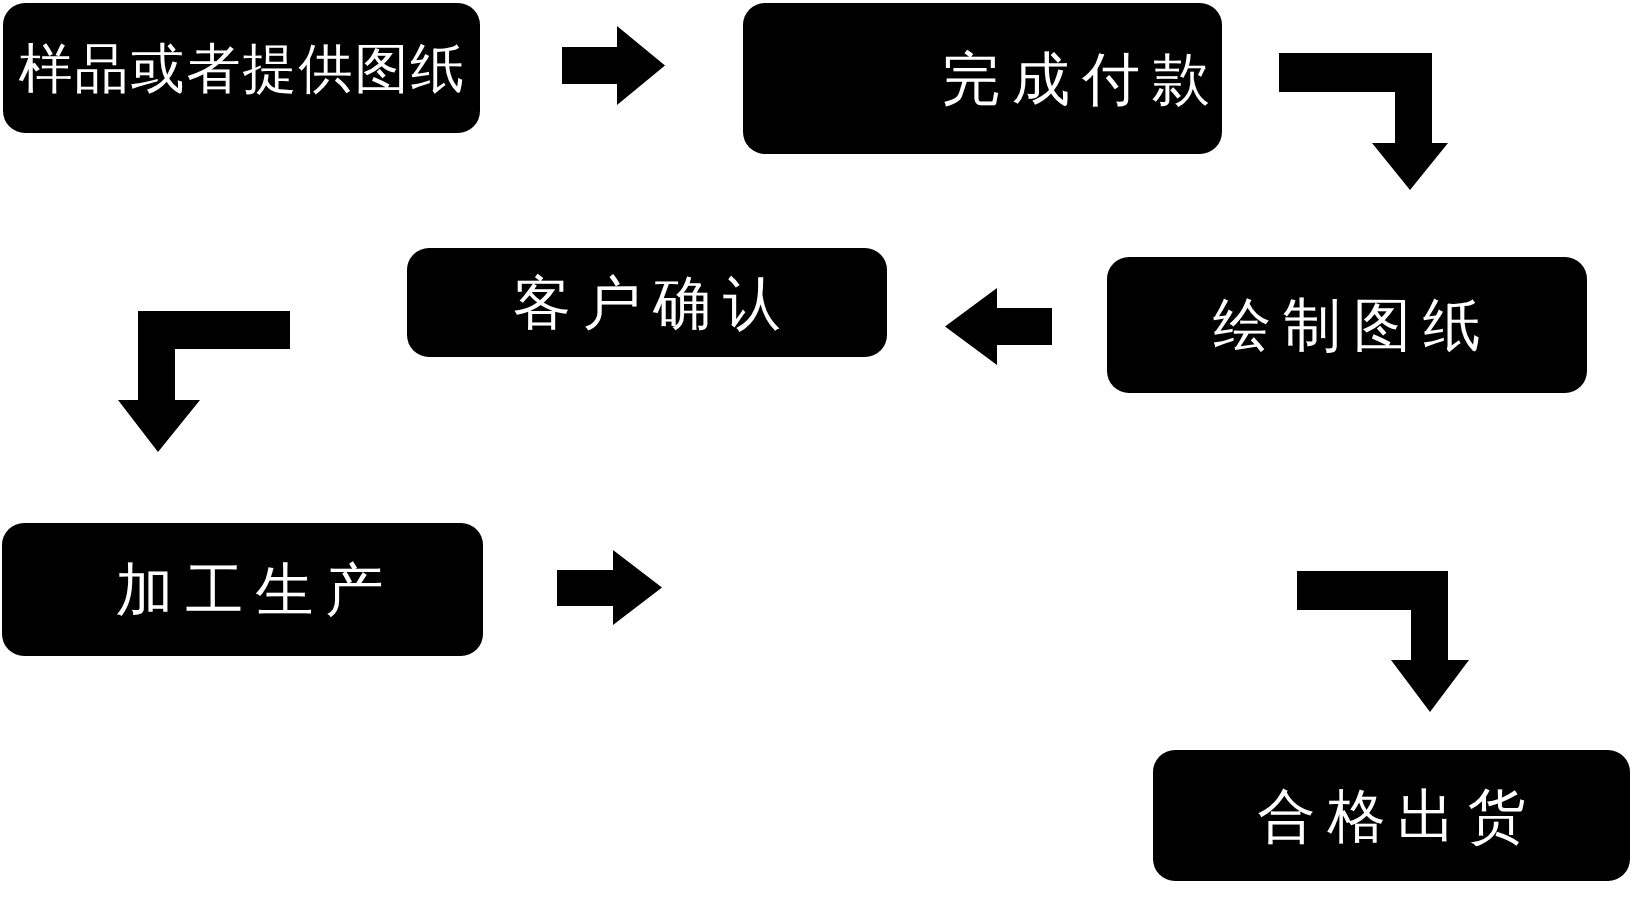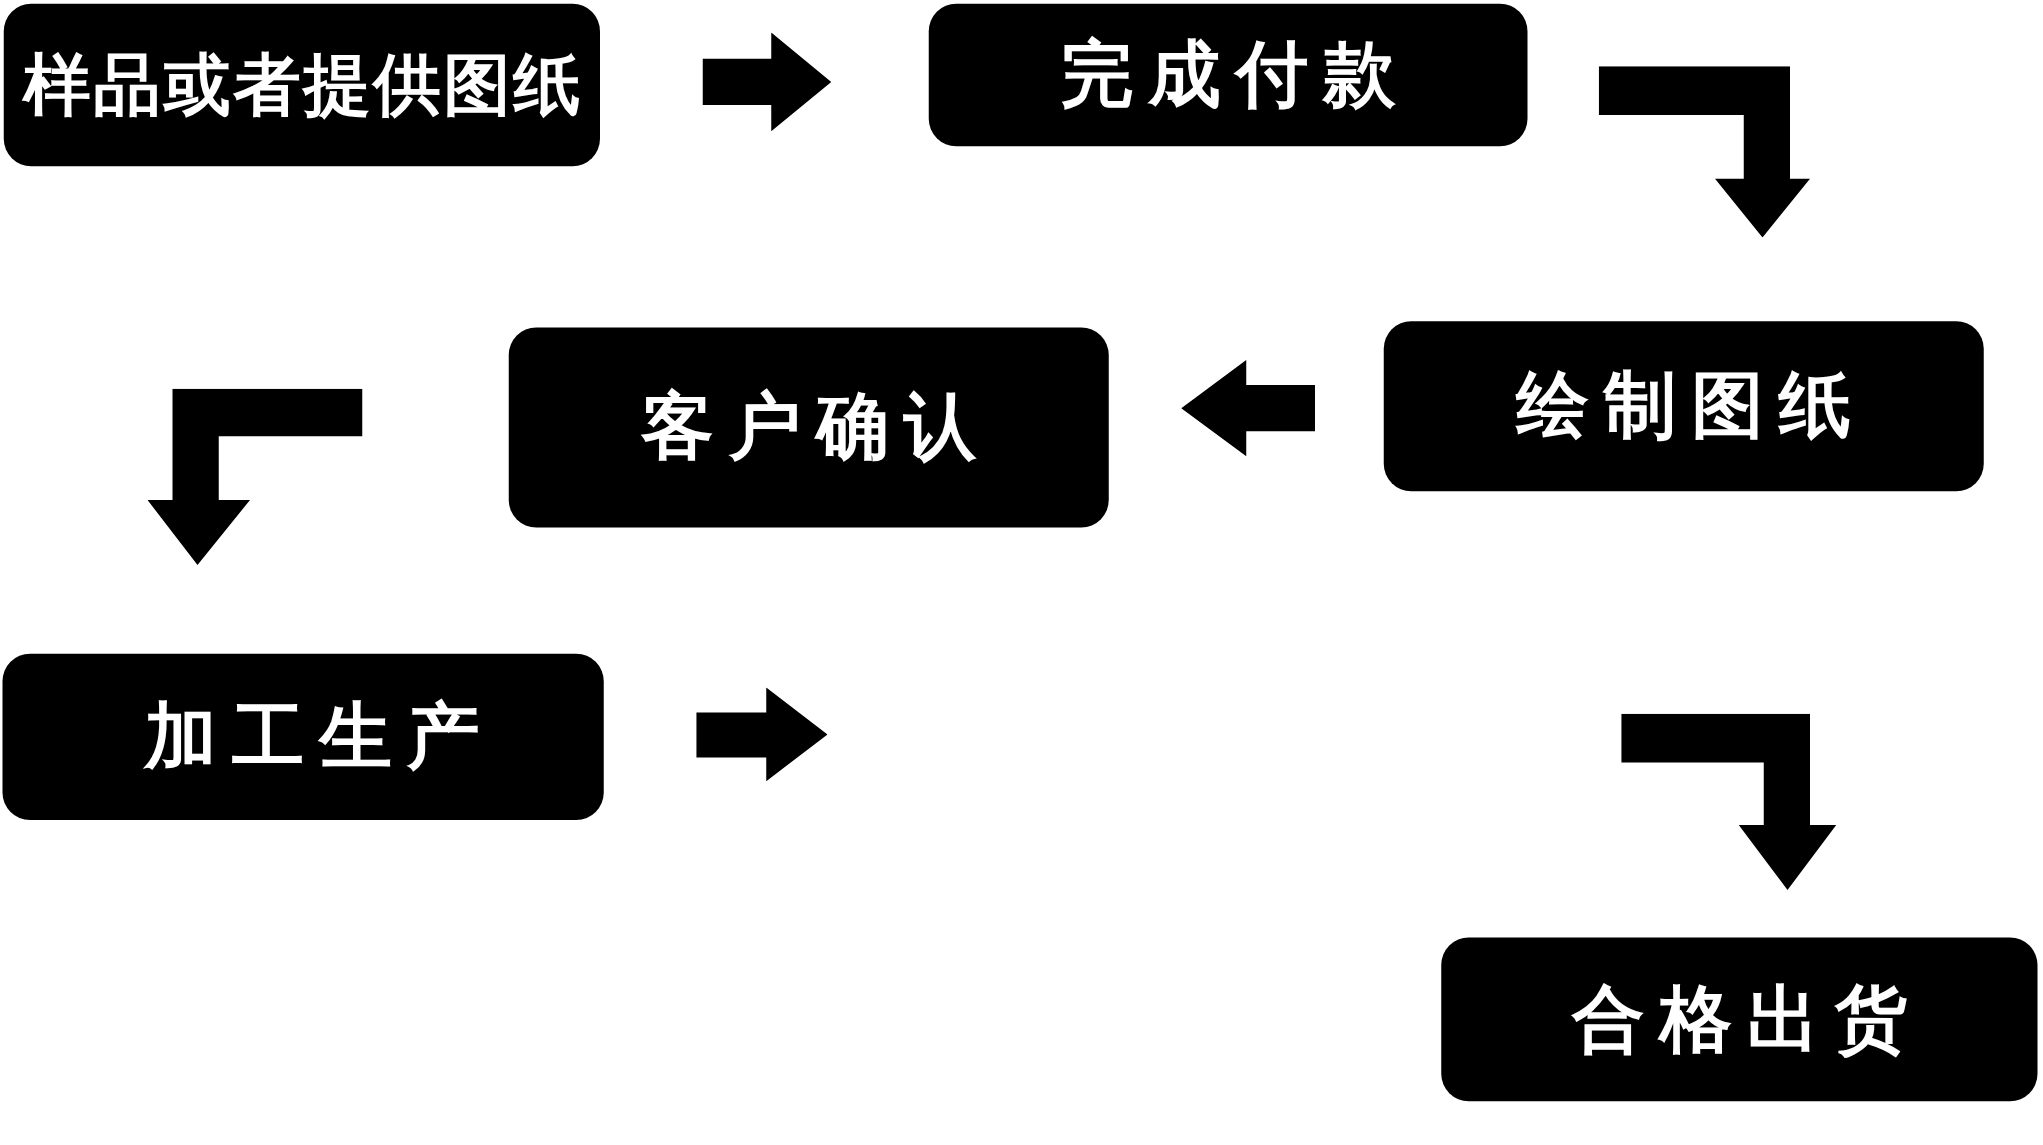--- a/index.html
+++ b/index.html
@@ -19,21 +19,21 @@
     position: absolute;
     background: #000000;
     border-radius: 22px;
     display: flex;
     align-items: center;
     justify-content: center;
     box-sizing: border-box;
   }
   .node-label {
     color: #ffffff;
-    font-weight: bold;
+    font-weight: normal;
     font-size: 58px;
     letter-spacing: 12px;
     text-indent: 12px; 
     white-space: nowrap;
     line-height: 1;
   }
   .node-label.long {
     font-size: 54px;
     letter-spacing: 2px;
     text-indent: 2px;
@@ -41,23 +41,23 @@
   .arrow {
     position: absolute;
     display: block;
   }
   .arrow polygon {
     fill: #000000;
     stroke: none;
   }
   
   #node-sample     { left: 3px;    top: 3px;   width: 477px; height: 130px; }
-  #node-payment    { left: 743px;  top: 3px;   width: 479px; height: 114px; }
+  #node-payment    { left: 743px;  top: 3px;   width: 479px; height: 151px; justify-content: flex-end; }
   #node-drawing    { left: 1107px; top: 257px; width: 480px; height: 136px; }
-  #node-confirm    { left: 407px;  top: 262px; width: 480px; height: 160px; }
+  #node-confirm    { left: 407px;  top: 248px; width: 480px; height: 109px; }
   #node-production { left: 2px;    top: 523px; width: 481px; height: 133px; padding-left: 14px; }
   #node-inspection { left: 718px;  top: 522px; width: 480px; height: 131px; }
   #node-shipment   { left: 1153px; top: 750px; width: 477px; height: 131px; }
   
   #arrow-1 { left: 562px;  top: 26px;  }
   #arrow-2 { left: 1279px; top: 53px;  }
   #arrow-3 { left: 945px;  top: 288px; }
   #arrow-4 { left: 118px;  top: 311px; }
   #arrow-5 { left: 557px;  top: 550px; }
   #arrow-6 { left: 1297px; top: 571px; }

